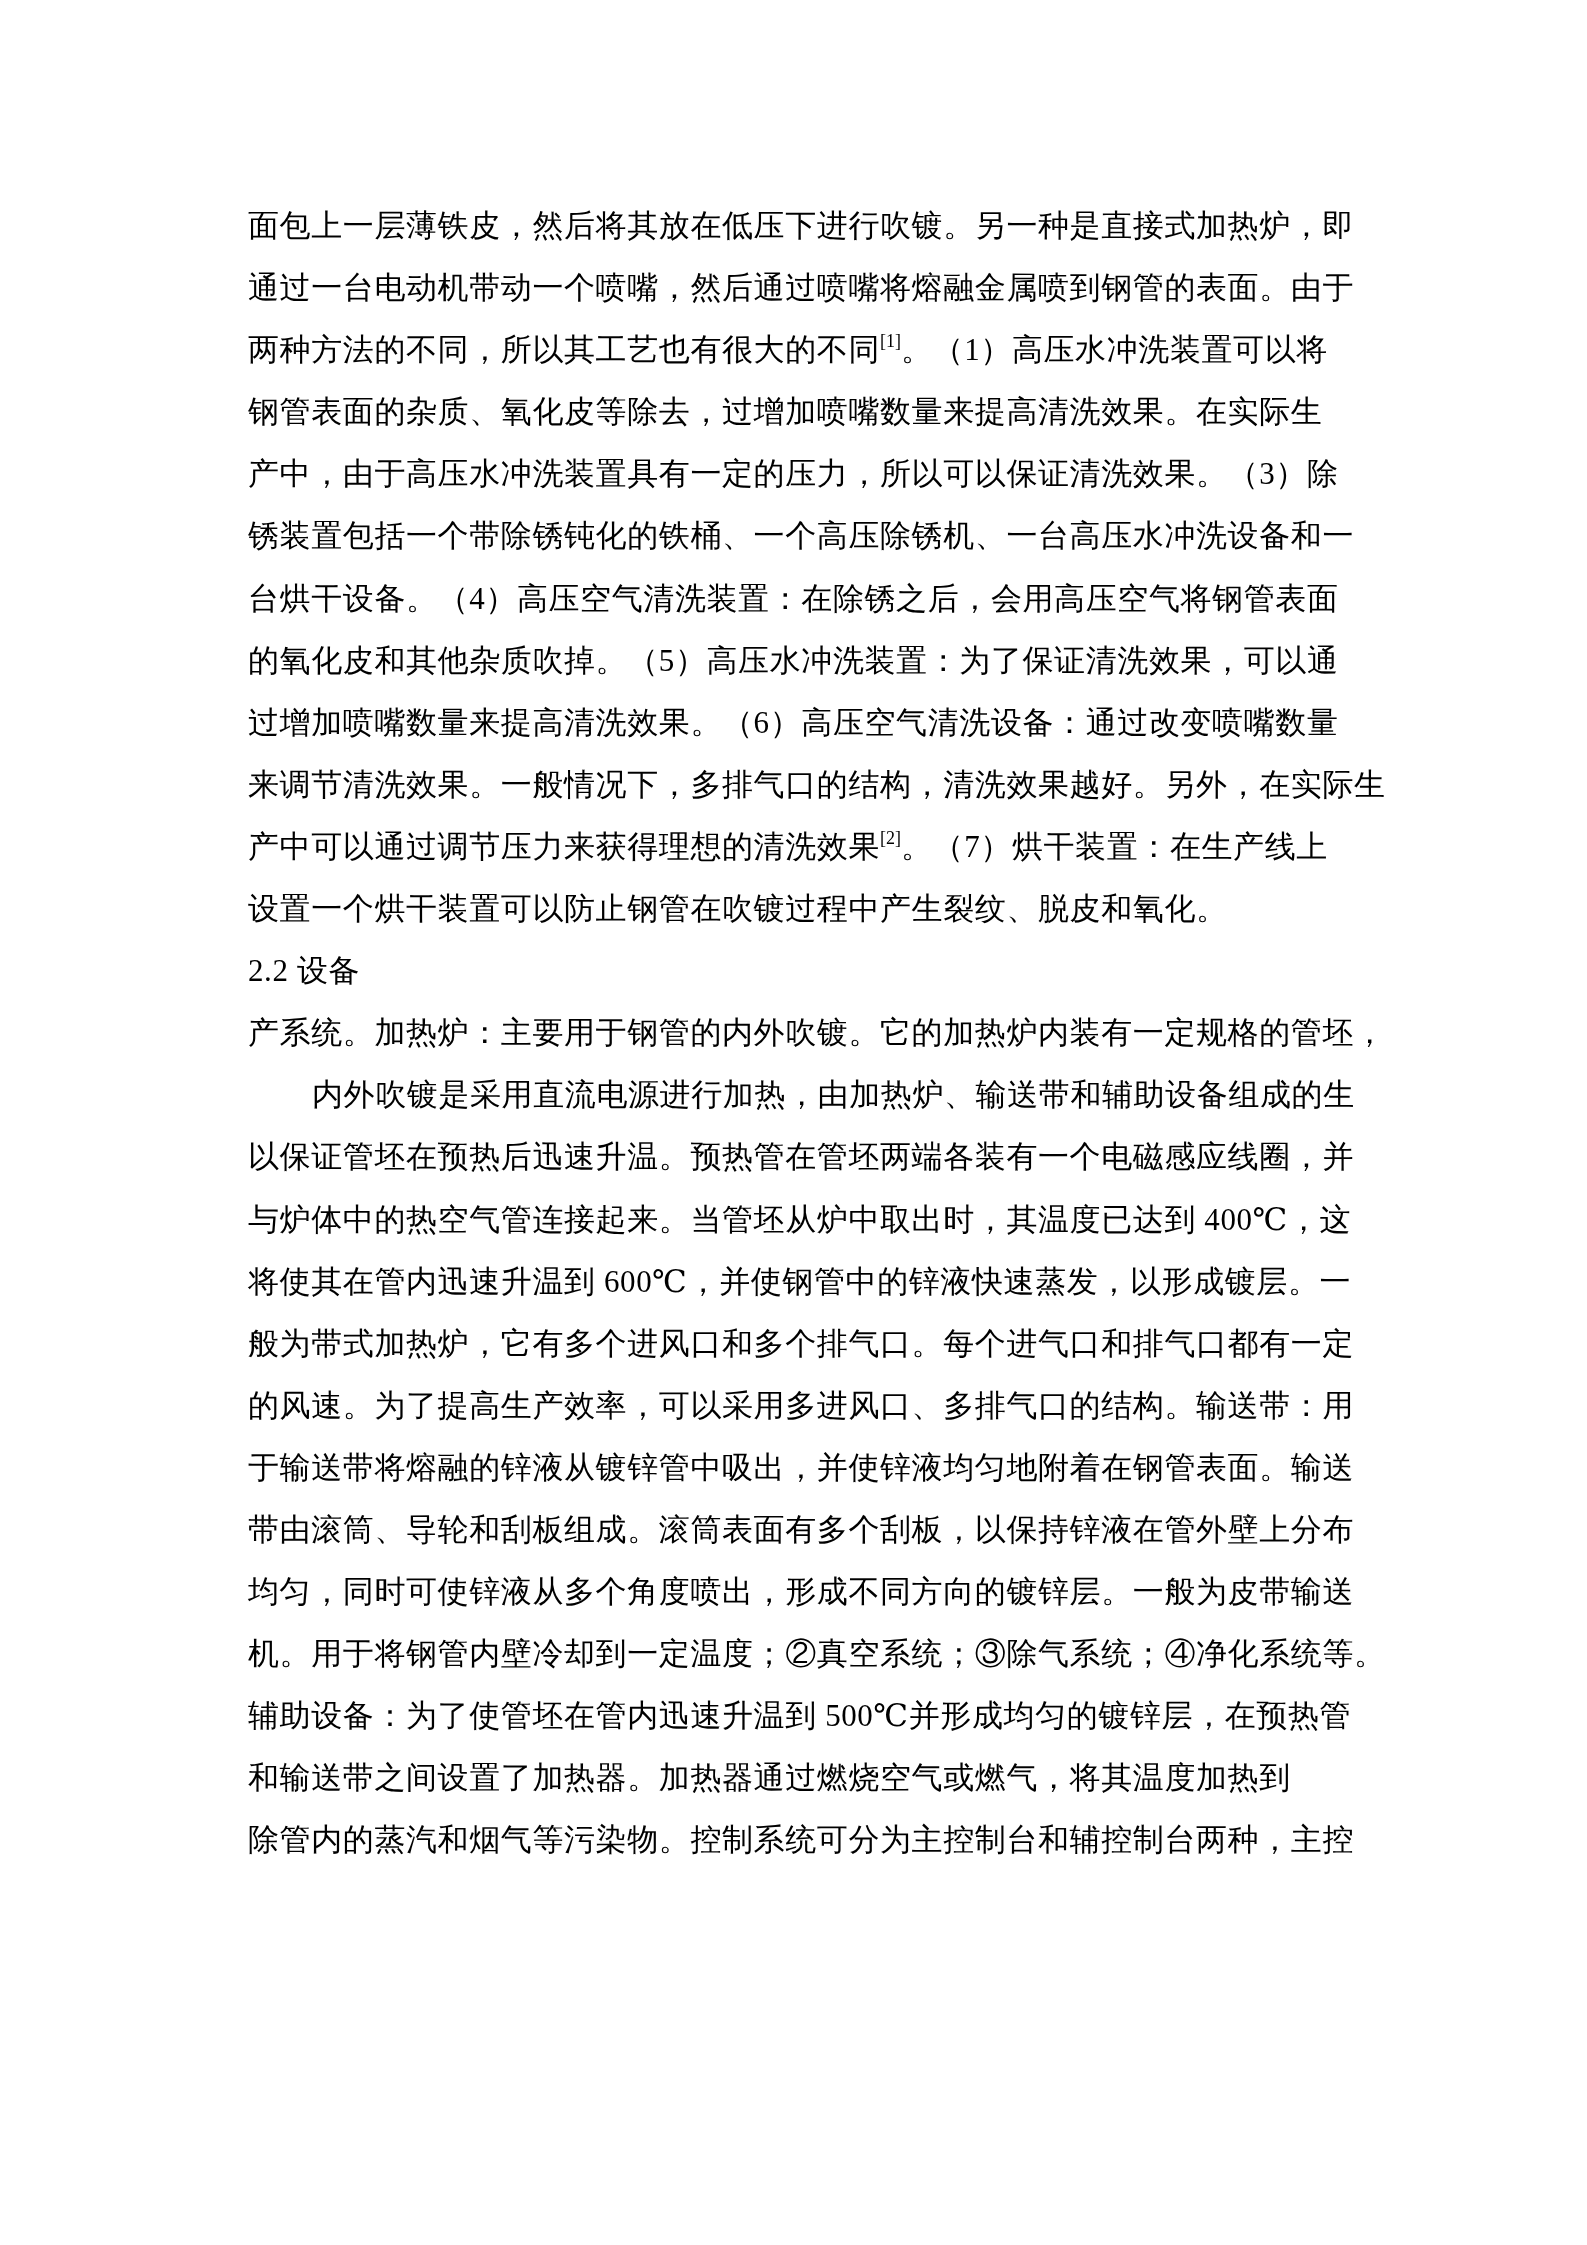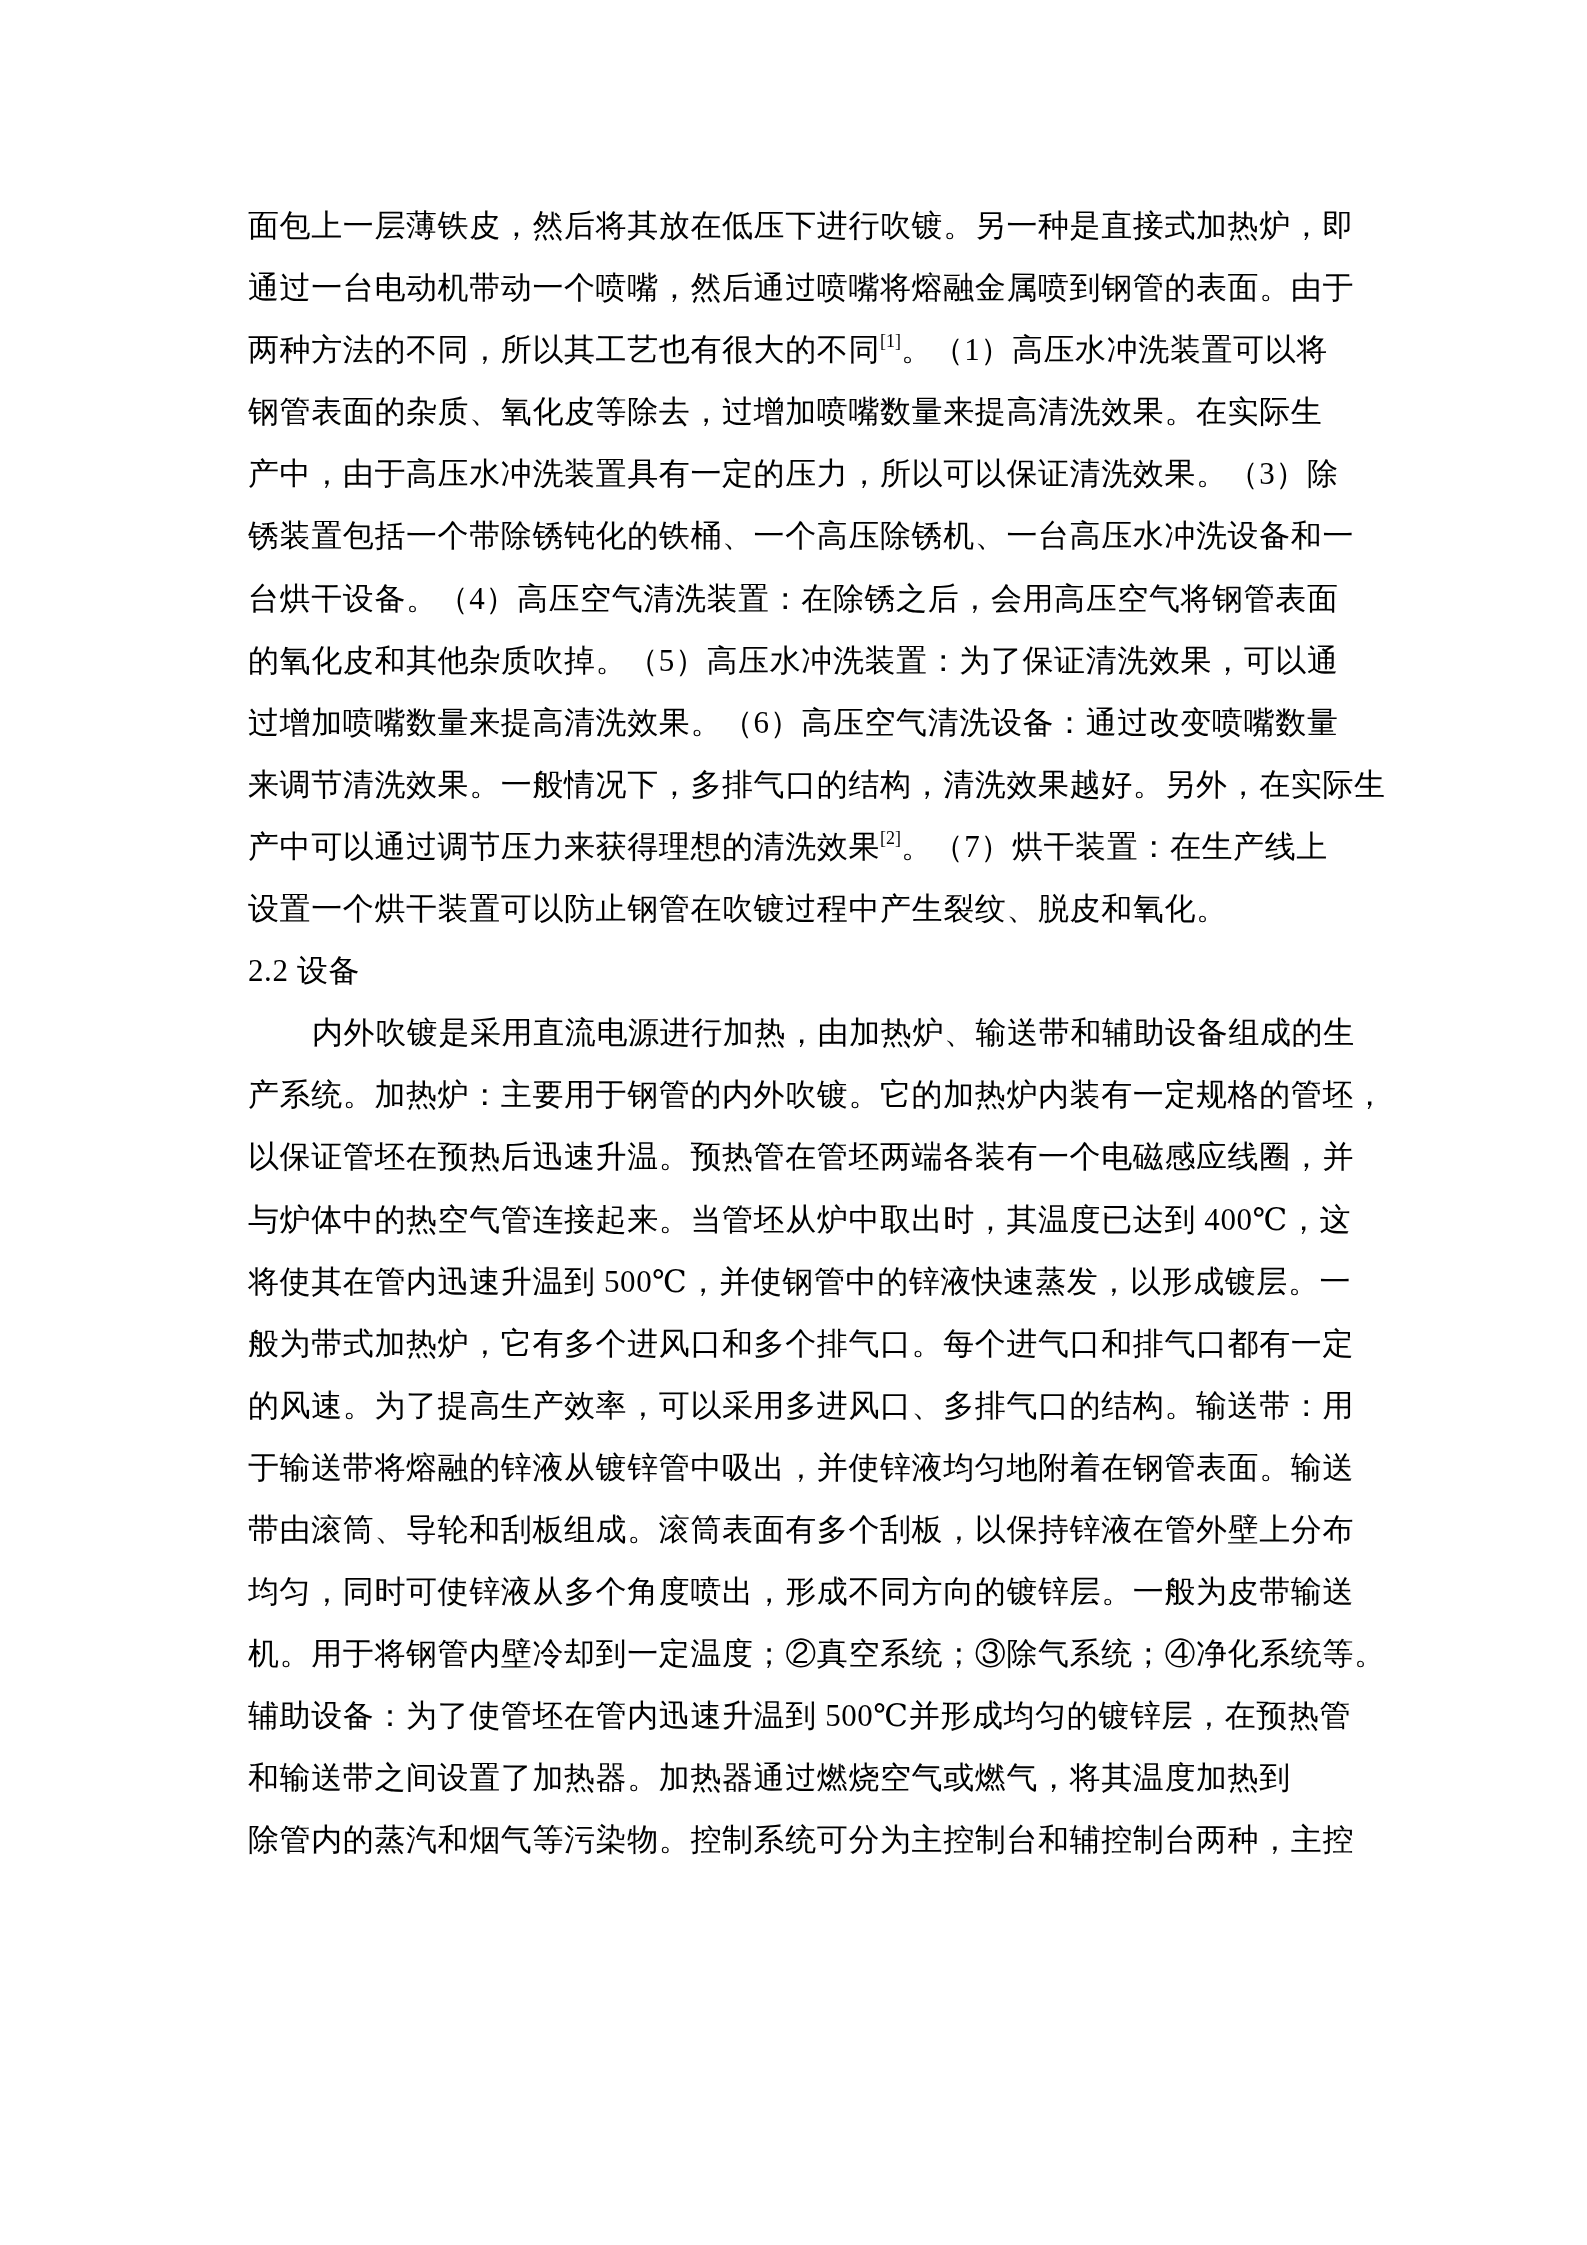--- a/index.html
+++ b/index.html
@@ -53,25 +53,25 @@
       <div class="line"><span>钢管表面的杂质、氧化皮等除去，过增加喷嘴数量来提高清洗效果。在实际生</span></div>
       <div class="line"><span>产中，由于高压水冲洗装置具有一定的压力，所以可以保证清洗效果。（3）除</span></div>
       <div class="line"><span>锈装置包括一个带除锈钝化的铁桶、一个高压除锈机、一台高压水冲洗设备和一</span></div>
       <div class="line"><span>台烘干设备。（4）高压空气清洗装置：在除锈之后，会用高压空气将钢管表面</span></div>
       <div class="line"><span>的氧化皮和其他杂质吹掉。（5）高压水冲洗装置：为了保证清洗效果，可以通</span></div>
       <div class="line"><span>过增加喷嘴数量来提高清洗效果。（6）高压空气清洗设备：通过改变喷嘴数量</span></div>
       <div class="line"><span>来调节清洗效果。一般情况下，多排气口的结构，清洗效果越好。另外，在实际生</span></div>
       <div class="line"><span>产中可以通过调节压力来获得理想的清洗效果</span><sup>[2]</sup><span>。（7）烘干装置：在生产线上</span></div>
       <div class="line"><span>设置一个烘干装置可以防止钢管在吹镀过程中产生裂纹、脱皮和氧化。</span></div>
       <div class="line heading"><span>2.2 设备</span></div>
+      <div class="line"><span>产系统。加热炉：主要用于钢管的内外吹镀。它的加热炉内装有一定规格的管坯，</span></div>
       <div class="line indent"><span>内外吹镀是采用直流电源进行加热，由加热炉、输送带和辅助设备组成的生</span></div>
-      <div class="line"><span>产系统。加热炉：主要用于钢管的内外吹镀。它的加热炉内装有一定规格的管坯，</span></div>
       <div class="line"><span>以保证管坯在预热后迅速升温。预热管在管坯两端各装有一个电磁感应线圈，并</span></div>
       <div class="line"><span>与炉体中的热空气管连接起来。当管坯从炉中取出时，其温度已达到 400℃，这</span></div>
-      <div class="line"><span>将使其在管内迅速升温到 500℃，并使钢管中的锌液快速蒸发，以形成镀层。一</span></div>
+      <div class="line"><span>将使其在管内迅速升温到 600℃，并使钢管中的锌液快速蒸发，以形成镀层。一</span></div>
       <div class="line"><span>般为带式加热炉，它有多个进风口和多个排气口。每个进气口和排气口都有一定</span></div>
       <div class="line"><span>的风速。为了提高生产效率，可以采用多进风口、多排气口的结构。输送带：用</span></div>
       <div class="line"><span>于输送带将熔融的锌液从镀锌管中吸出，并使锌液均匀地附着在钢管表面。输送</span></div>
       <div class="line"><span>带由滚筒、导轮和刮板组成。滚筒表面有多个刮板，以保持锌液在管外壁上分布</span></div>
       <div class="line"><span>均匀，同时可使锌液从多个角度喷出，形成不同方向的镀锌层。一般为皮带输送</span></div>
       <div class="line"><span>机。用于将钢管内壁冷却到一定温度；②真空系统；③除气系统；④净化系统等。</span></div>
       <div class="line"><span>辅助设备：为了使管坯在管内迅速升温到 500℃并形成均匀的镀锌层，在预热管</span></div>
       <div class="line"><span>和输送带之间设置了加热器。加热器通过燃烧空气或燃气，将其温度加热到</span></div>
       <div class="line"><span>除管内的蒸汽和烟气等污染物。控制系统可分为主控制台和辅控制台两种，主控</span></div>
     </div>

